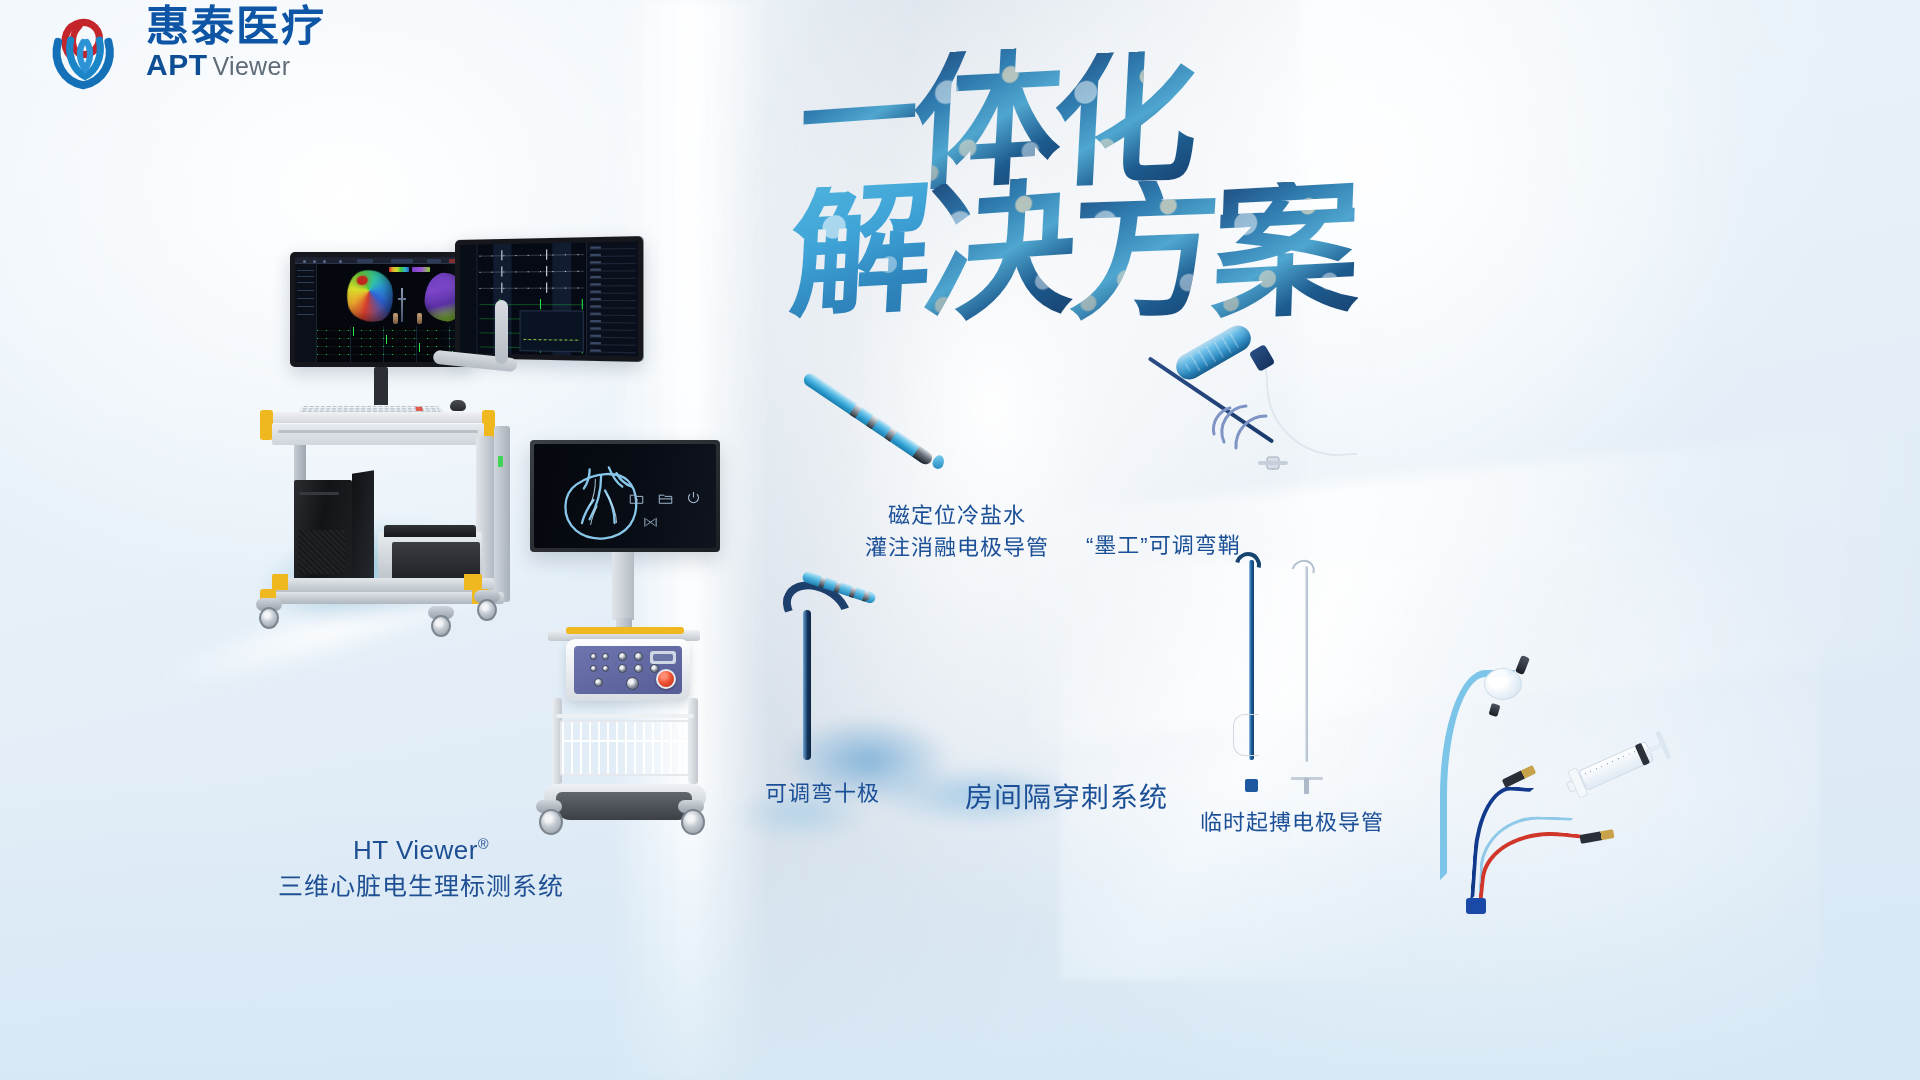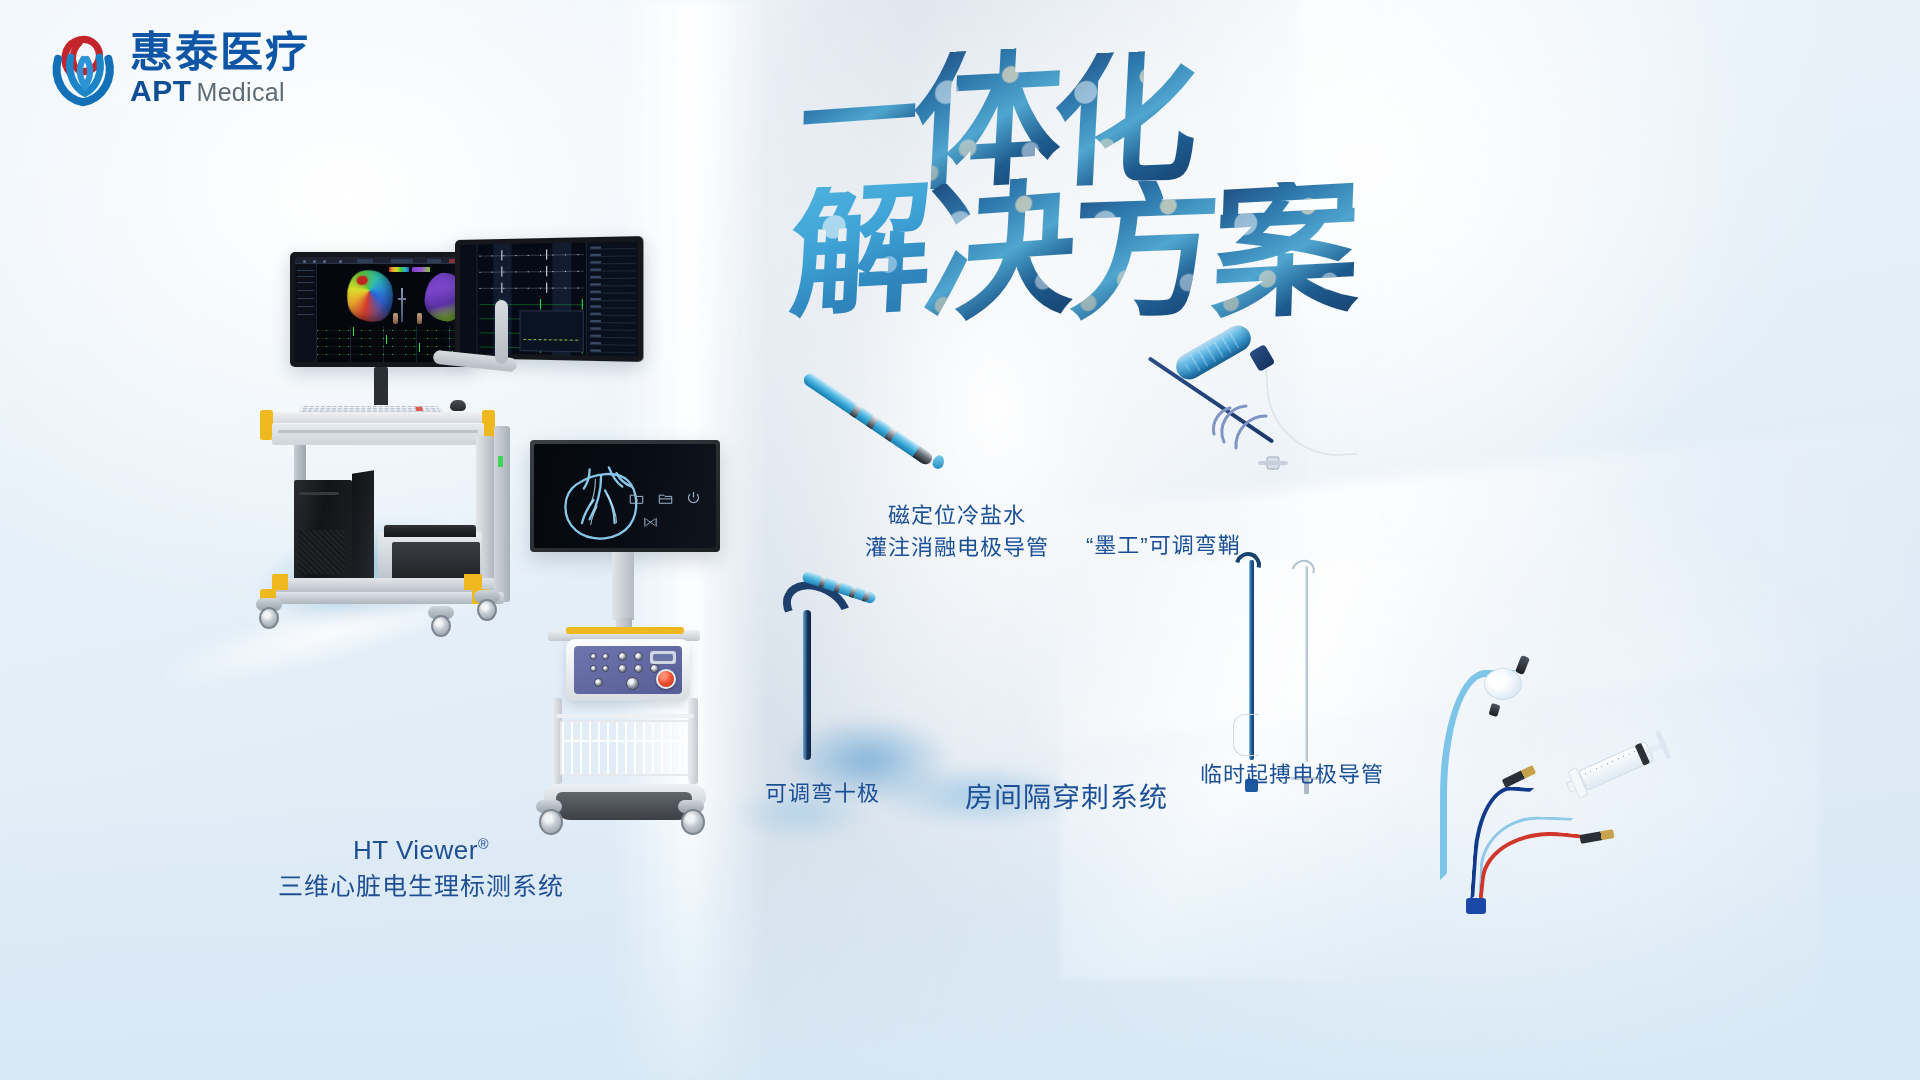--- a/index.html
+++ b/index.html
@@ -68,21 +68,21 @@
     position:absolute; left:0; bottom:0; width:1920px; height:300px;
     background:linear-gradient(to top, rgba(214,232,245,.85), rgba(214,232,245,0));
   }
   .edge-torn{
     position:absolute; left:610px; top:0; width:160px; height:1080px;
     background:linear-gradient(90deg, rgba(255,255,255,0), rgba(255,255,255,.92) 50%, rgba(255,255,255,0));
     filter:blur(4px);
   }
 
   
-  #logo { position:absolute; left:40px; top:22px; display:flex; align-items:center; }
+  #logo { position:absolute; left:40px; top:5px; display:flex; gap:16px; }
   .logo-mark { width:90px; height:92px; }
   .logo-text { display:flex; flex-direction:column; gap:2px; }
   .logo-cn {
     font-size:43px; font-weight:700; color:#0e56a5; letter-spacing:2px; line-height:1;
     font-family:"Liberation Sans","DejaVu Sans",sans-serif;
   }
   .logo-en { display:flex; align-items:baseline; gap:5px; line-height:1; }
   .logo-en .apt { font-size:30px; font-weight:700; color:#0d4e94; letter-spacing:.5px; }
   .logo-en .med { font-size:25px; font-weight:400; color:#5f6b77; letter-spacing:.3px; }
 
@@ -125,21 +125,21 @@
     letter-spacing:1px; white-space:nowrap;text-align:center;
   }
   .caption .l1, .caption .l2 { display:block; }
   #cap-viewer { left:278px; top:832px; font-size:25px; line-height:1.42; color:#1f4f93; }
   #cap-viewer .l1 { font-size:26px; letter-spacing:.5px; }
   #cap-viewer sup { font-size:.55em; vertical-align:super; }
   #cap-irrig  { left:865px; top:500px; font-size:22px; line-height:1.45; text-align:center; }
   #cap-sheath { left:1086px; top:527px; font-size:22px; }
   #cap-deca   { left:765px; top:775px; font-size:22px; }
   #cap-septal { left:965px; top:775px; font-size:28px; }
-  #cap-pacing { left:1200px; top:756px; font-size:22px; }
+  #cap-pacing { left:1200px; top:804px; font-size:22px; }
 
   
   #workstation { position:absolute; left:250px; top:240px; width:420px; height:420px; }
 
   .mon { position:absolute; border-radius:5px; background:#15171c; box-shadow:0 6px 18px rgba(40,60,85,.22); }
   .mon-inner { position:absolute; inset:5px; background:#070a12; border-radius:2px; overflow:hidden; }
 
   
   #mon-left { left:40px; top:12px; width:182px; height:115px; }
   .ep-top { position:absolute; left:0; top:0; right:0; height:7px; background:#1d2130; border-bottom:1px solid #2b3347; }
@@ -404,21 +404,21 @@
           <path d="M20 40 C14 62 26 84 48 88 C70 84 82 62 76 40" stroke="#1471b8" stroke-width="9"></path>
           <path d="M34 38 C30 56 38 72 50 78 C62 72 70 56 66 38" stroke="#1a86c8" stroke-width="8"></path>
           <path d="M48 40 C42 50 44 62 50 70 C56 62 58 50 52 40" stroke="#2b93d6" stroke-width="7"></path>
         </g>
       </svg>
     </div>
     <div class="logo-text">
       <div class="logo-cn">惠泰医疗</div>
       <div class="logo-en">
         <span class="apt">APT</span>
-        <span class="med">Medical</span>
+        <span class="med">Viewer</span>
       </div>
     </div>
   </div>
 
   <div id="headline">
     <div class="cal-row row1">
       <span class="cal-ch cal-yi">一</span>
       <span class="cal-ch cal-ti">体</span>
       <span class="cal-ch cal-hua">化</span>
     </div>

